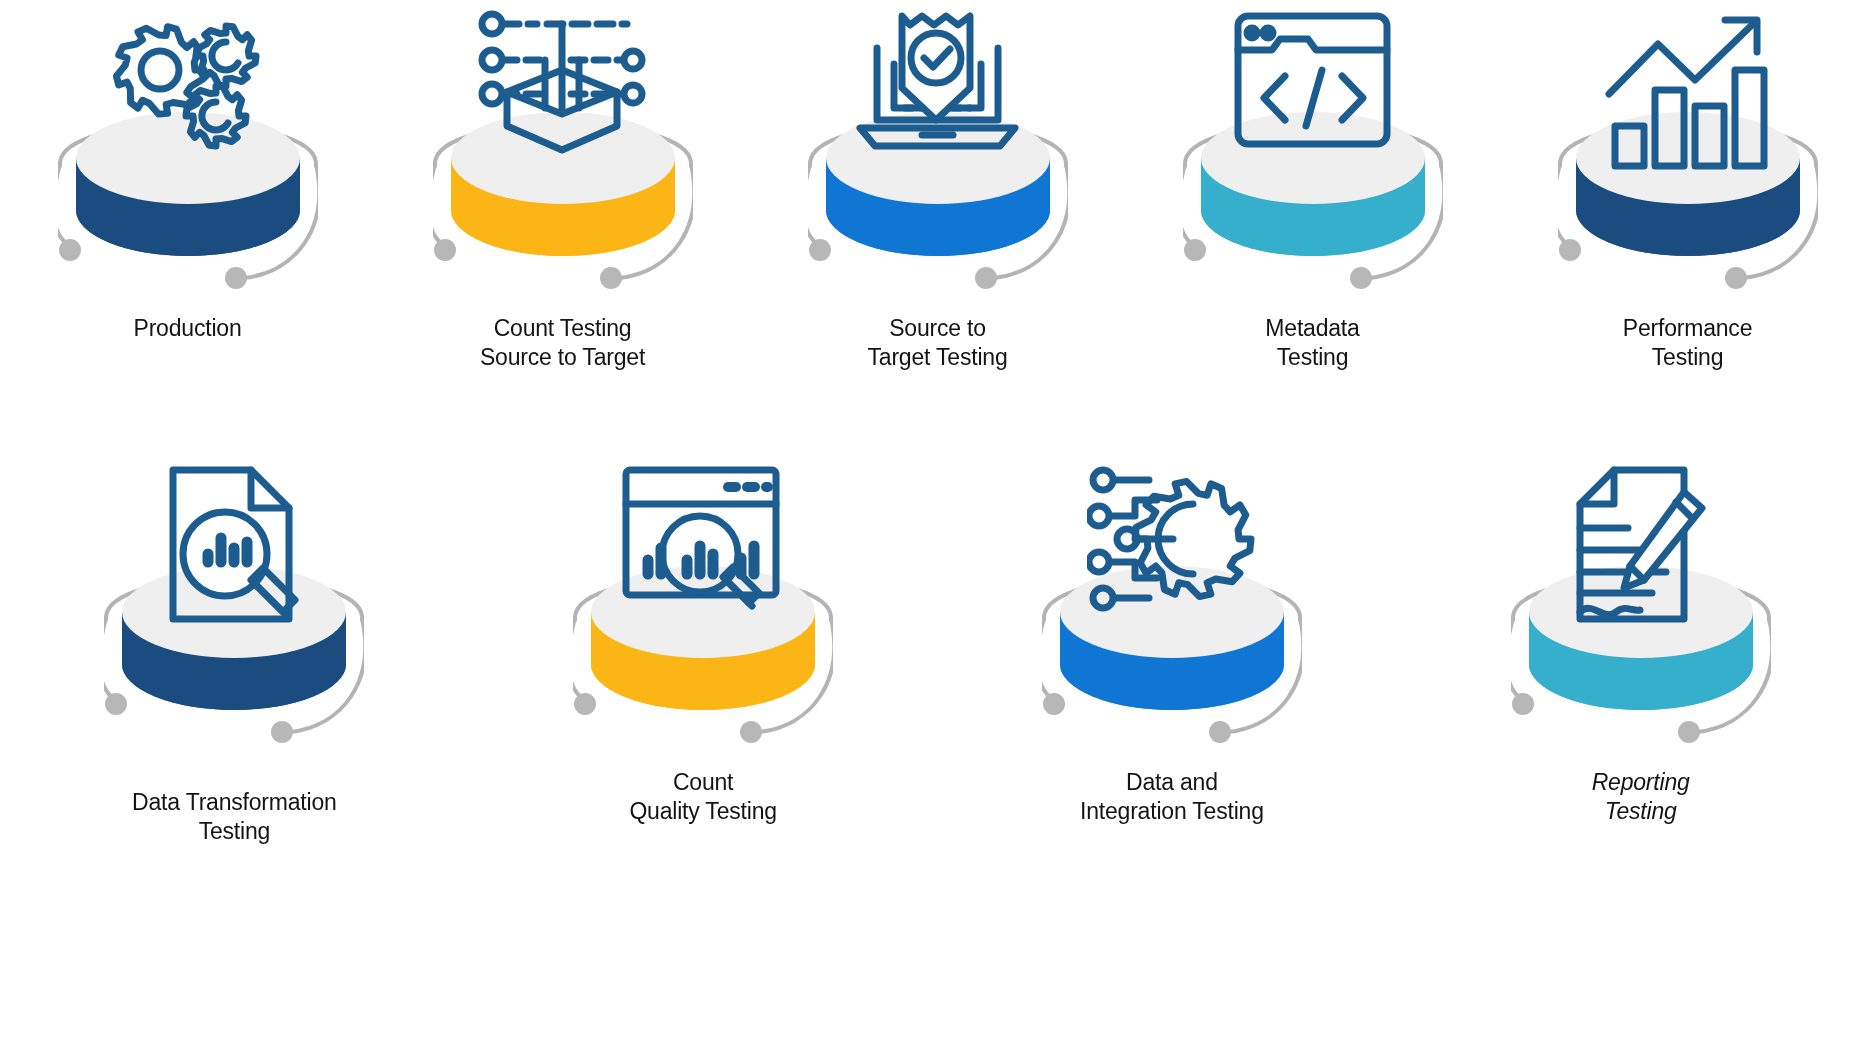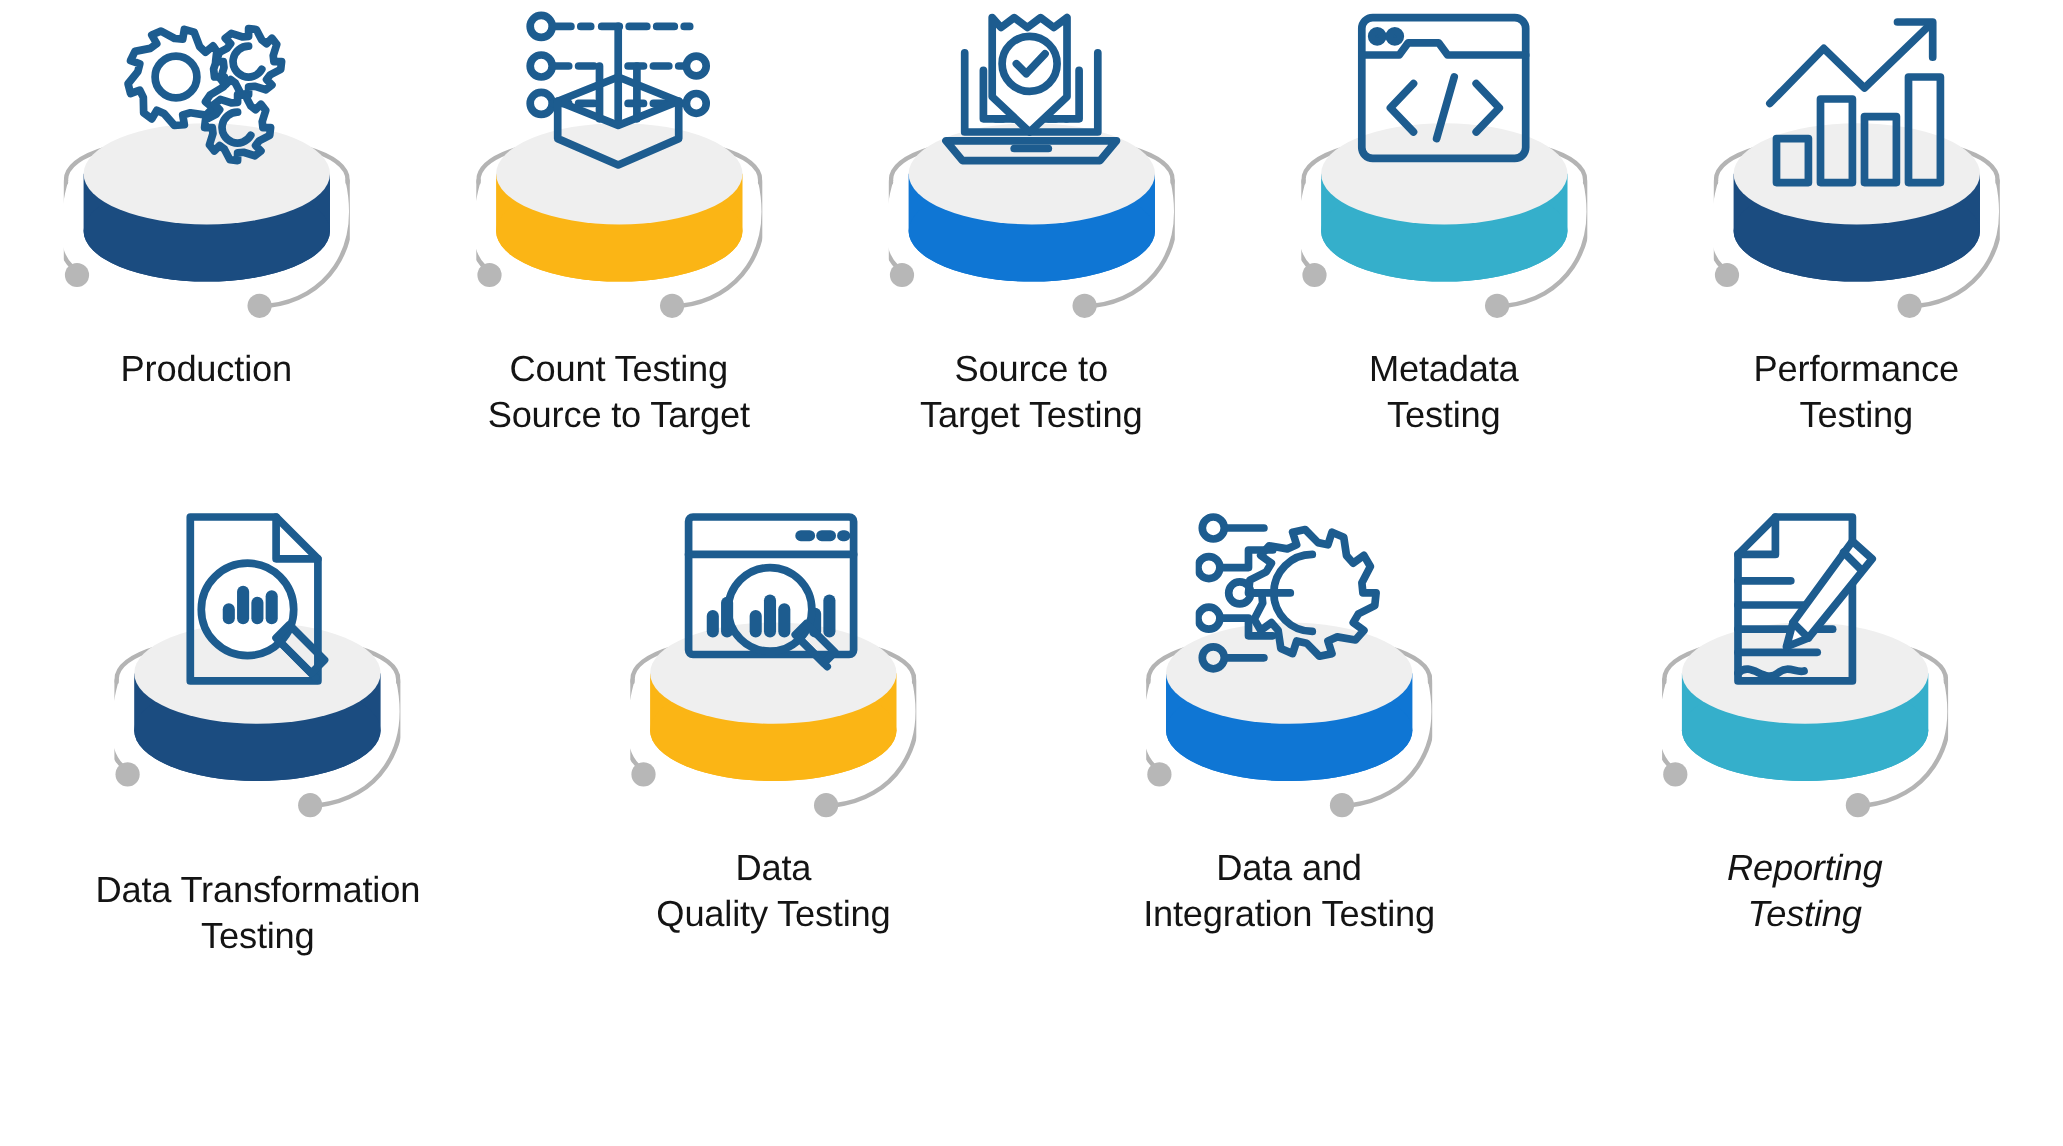--- a/index.html
+++ b/index.html
@@ -38,21 +38,21 @@
     justify-content: center;
     pointer-events: none;
   }
   .icon-holder svg { display: block; }
 
   
   .caption {
     margin-top: 6px;
     width: 330px;
     text-align: center;
-    font-size: 33px;
+    font-size: 23px;
     line-height: 1.28;
     color: #141414;
     letter-spacing: -0.2px;
     font-weight: 400;
   }
   .caption .l { display: block; white-space: nowrap; }
 </style>
 </head>
 <body>
 
@@ -352,21 +352,21 @@
           <path d="M 97 112 V 92"></path>
         </g>
         <circle cx="84" cy="92" r="38" fill="none"></circle>
         <path d="M 110 118 L 136 144"></path>
         <path d="M 107 115 L 117 105 L 143 131 L 133 141 Z"></path>
       </g>
     </svg>
           </div>
         </div>
         <div class="caption">
-          <span class="l">Data</span>
+          <span class="l">Count</span>
           <span class="l">Quality Testing</span>
         </div>
       </div>
       <div class="item" style="width: 468.75px;">
         <div class="puck-wrap">
   <svg class="puck-svg" width="260" height="300" viewBox="0 0 260 300">
 
     <path d="M 2 158
              C -4 102, 264 102, 258 158" fill="none" stroke="#b4b4b4" stroke-width="4" stroke-linecap="round"></path>
 

